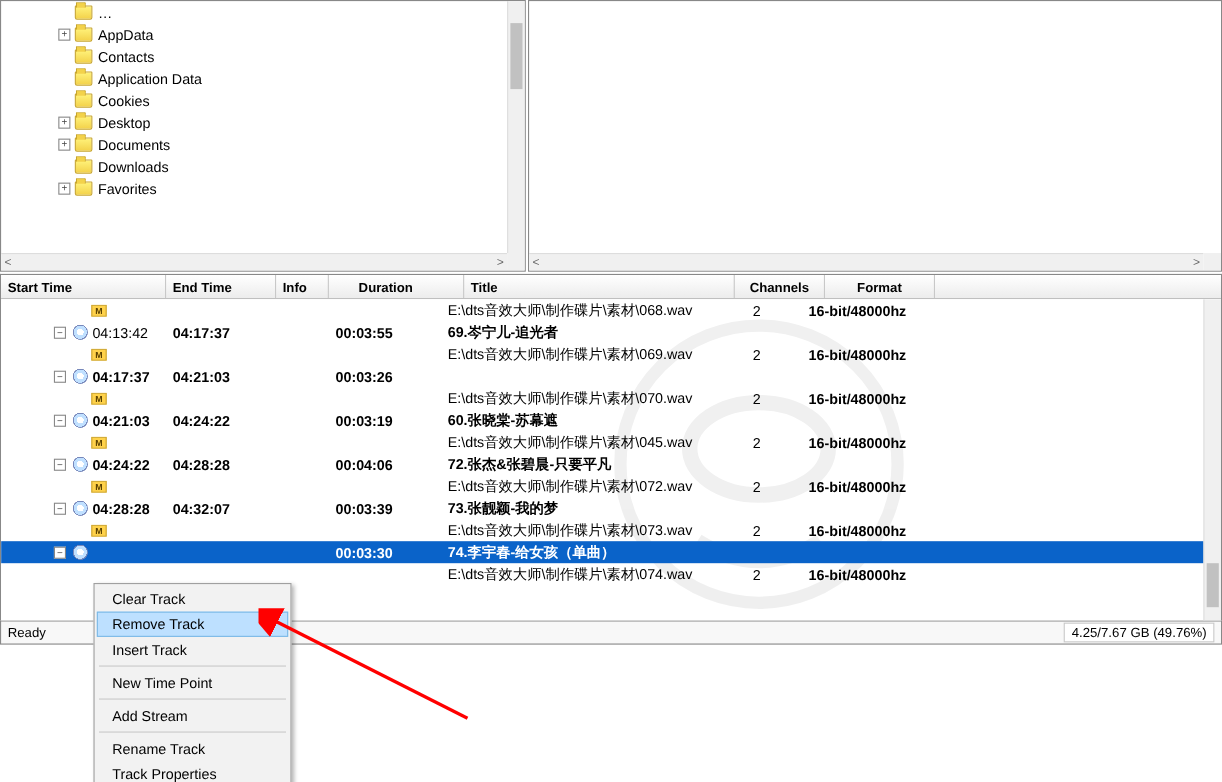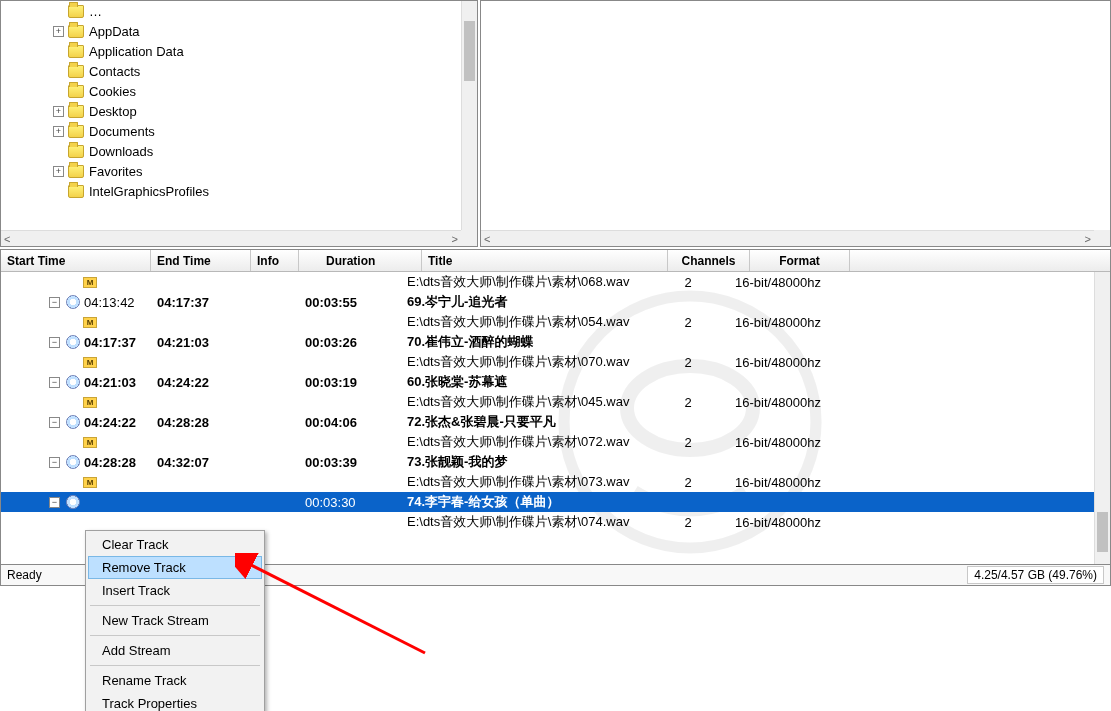--- a/index.html
+++ b/index.html
@@ -156,38 +156,38 @@
     padding: 0 6px;
     overflow:hidden; white-space:nowrap;
   }
   .track-row-main .title-cell { font-weight: bold; }
   .c-start { width:150px; display:flex;align-items:center;}
   .c-end { width:100px; font-weight:bold;}
   .c-info { width:48px; }
   .c-dur { width:102px; font-weight:bold;}
   .c-title { width:246px; }
   .c-ch { width:82px; text-align:center;}
-  .c-fmt { width:100px; }
+  .c-fmt { width:100px;font-weight:bold; }
   .tree-box {
     width:11px;height:11px;border:1px solid #888;background:#fff;
     margin-left:42px;margin-right:6px;
     text-align:center;font-size:9px;line-height:9px;color:#444;
     flex-shrink:0;
   }
   .disc-icon {
     width:14px;height:14px;margin-right:4px;flex-shrink:0;
     background: radial-gradient(circle,#fff 0 3px,#c0e0ff 3px 6px,#78b 6px 7px,transparent 7px);
     border-radius:50%;
   }
   .music-badge {
     width:14px;height:11px;background:#ffd24a;border:1px solid #c9a437;margin-left:76px;margin-right:6px;flex-shrink:0;
     font-size:8px;line-height:9px;text-align:center;font-weight:bold;color:#5a4000;
   }
   .selected-row { background:#0a63c9; color:#fff; }
-  .selected-row .c-end,.selected-row .c-dur{font-weight:normal;}
+  .selected-row .c-end,.selected-row .c-dur{font-weight:bold;}
   .table-vscroll {
     position:absolute;right:0;top:0;bottom:0;width:16px;background:#f0f0f0;border-left:1px solid #ddd;
   }
   .table-vscroll .thumb{position:absolute;left:2px;right:2px;top:240px;height:40px;background:#c1c1c1;}
   
   .status-bar {
     height: 22px;
     border:1px solid #888;
     display:flex;
     align-items:center;
@@ -245,63 +245,57 @@
             <div class="tree-row">
               <span class="tree-indent" style="width: 52px;"></span>
               <span class="expander">+</span>
               <span class="folder-icon"></span>
               <span class="tree-label">AppData</span>
             </div>
             <div class="tree-row">
               <span class="tree-indent" style="width: 52px;"></span>
               <span class="expander empty"></span>
               <span class="folder-icon"></span>
+              <span class="tree-label">Contacts</span>
+            </div>
+            <div class="tree-row">
+              <span class="tree-indent" style="width: 52px;"></span>
+              <span class="expander empty"></span>
+              <span class="folder-icon"></span>
               <span class="tree-label">Application Data</span>
             </div>
             <div class="tree-row">
               <span class="tree-indent" style="width: 52px;"></span>
               <span class="expander empty"></span>
               <span class="folder-icon"></span>
-              <span class="tree-label">Contacts</span>
+              <span class="tree-label">Cookies</span>
+            </div>
+            <div class="tree-row">
+              <span class="tree-indent" style="width: 52px;"></span>
+              <span class="expander">+</span>
+              <span class="folder-icon"></span>
+              <span class="tree-label">Desktop</span>
+            </div>
+            <div class="tree-row">
+              <span class="tree-indent" style="width: 52px;"></span>
+              <span class="expander">+</span>
+              <span class="folder-icon"></span>
+              <span class="tree-label">Documents</span>
             </div>
             <div class="tree-row">
               <span class="tree-indent" style="width: 52px;"></span>
               <span class="expander empty"></span>
               <span class="folder-icon"></span>
-              <span class="tree-label">Cookies</span>
+              <span class="tree-label">Downloads</span>
             </div>
             <div class="tree-row">
               <span class="tree-indent" style="width: 52px;"></span>
               <span class="expander">+</span>
               <span class="folder-icon"></span>
-              <span class="tree-label">Desktop</span>
-            </div>
-            <div class="tree-row">
-              <span class="tree-indent" style="width: 52px;"></span>
-              <span class="expander">+</span>
-              <span class="folder-icon"></span>
-              <span class="tree-label">Documents</span>
-            </div>
-            <div class="tree-row">
-              <span class="tree-indent" style="width: 52px;"></span>
-              <span class="expander empty"></span>
-              <span class="folder-icon"></span>
-              <span class="tree-label">Downloads</span>
-            </div>
-            <div class="tree-row">
-              <span class="tree-indent" style="width: 52px;"></span>
-              <span class="expander">+</span>
-              <span class="folder-icon"></span>
               <span class="tree-label">Favorites</span>
-            </div>
-            <div class="tree-row">
-              <span class="tree-indent" style="width: 52px;"></span>
-              <span class="expander empty"></span>
-              <span class="folder-icon"></span>
-              <span class="tree-label">IntelGraphicsProfiles</span>
             </div>
           </div>
       </div>
     </div>
     <div class="scrollbar-v">
         <div class="thumb"></div>
       </div>
     <div class="scrollbar-h">
         <span>&lt;</span>
         <span>&gt;</span>
@@ -361,34 +355,33 @@
           <div class="cell c-ch"></div>
           <div class="cell c-fmt"></div>
         </div>
         <div class="track-row-sub">
           <div class="cell c-start">
             <span class="music-badge">M</span>
           </div>
           <div class="cell c-end"></div>
           <div class="cell c-info"></div>
           <div class="cell c-dur"></div>
-          <div class="cell c-title">E:\dts音效大师\制作碟片\素材\054.wav</div>
+          <div class="cell c-title">E:\dts音效大师\制作碟片\素材\069.wav</div>
           <div class="cell c-ch">2</div>
           <div class="cell c-fmt">16-bit/48000hz</div>
         </div>
         <div class="track-row-main">
           <div class="cell c-start">
             <span class="tree-box">−</span>
             <span class="disc-icon"></span>
             <span style="font-weight:bold">04:17:37</span>
           </div>
           <div class="cell c-end">04:21:03</div>
           <div class="cell c-info"></div>
           <div class="cell c-dur">00:03:26</div>
-          <div class="cell c-title title-cell">70.崔伟立-酒醉的蝴蝶</div>
           <div class="cell c-ch"></div>
           <div class="cell c-fmt"></div>
         </div>
         <div class="track-row-sub">
           <div class="cell c-start">
             <span class="music-badge">M</span>
           </div>
           <div class="cell c-end"></div>
           <div class="cell c-info"></div>
           <div class="cell c-dur"></div>
@@ -492,29 +485,29 @@
         </div>
       </div>
     <div class="table-vscroll">
         <div class="thumb"></div>
       </div>
   </div>
 </div>
 
 <div class="status-bar">
   <span>Ready</span>
-  <span class="status-seg">4.25/4.57 GB (49.76%)</span>
+  <span class="status-seg">4.25/7.67 GB (49.76%)</span>
 </div>
 
 <div class="context-menu">
   <div class="menu-item">Clear Track</div>
   <div class="menu-item hover">Remove Track</div>
   <div class="menu-item">Insert Track</div>
   <div class="menu-sep"></div>
-  <div class="menu-item">New Track Stream</div>
+  <div class="menu-item">New Time Point</div>
   <div class="menu-sep"></div>
   <div class="menu-item">Add Stream</div>
   <div class="menu-sep"></div>
   <div class="menu-item">Rename Track</div>
   <div class="menu-item">Track Properties</div>
 </div>
 
 <svg class="arrow" style="left:235px;top:553px;" width="200" height="105">
   <defs>
     <marker id="ah" markerWidth="12" markerHeight="12" refX="2" refY="5" orient="auto">

